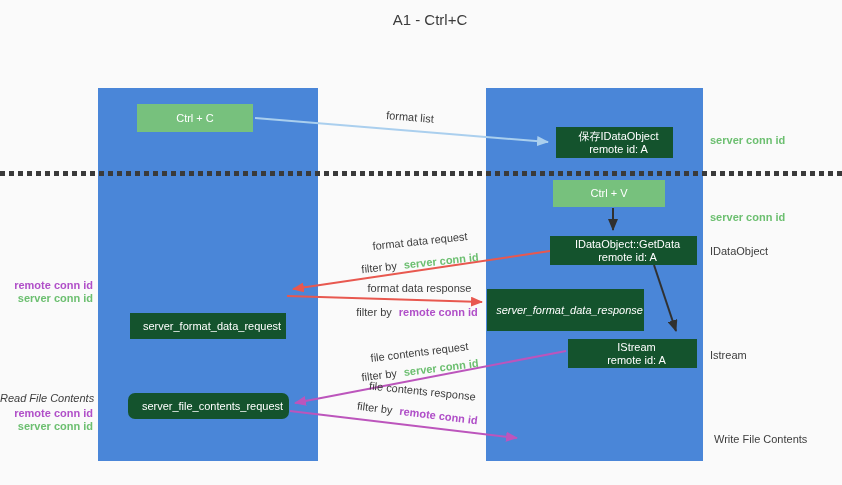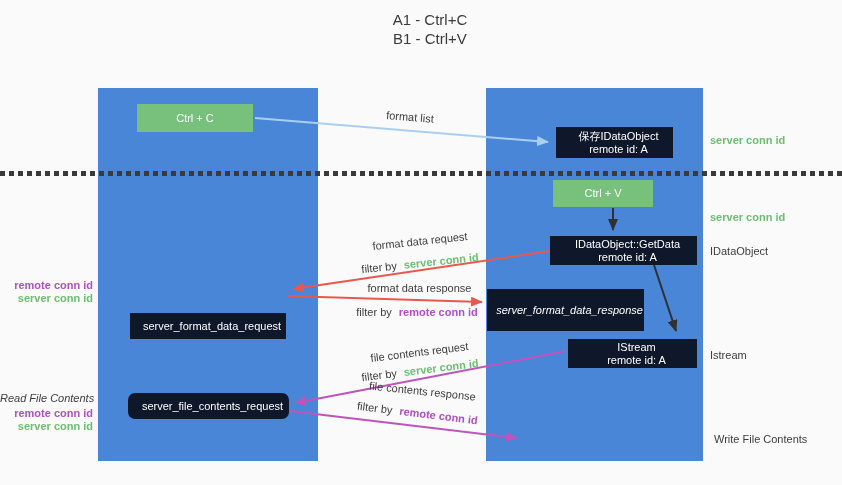--- a/index.html
+++ b/index.html
@@ -32,21 +32,21 @@
     position:absolute;left:0;top:171px;width:842px;height:5px;
     background:repeating-linear-gradient(to right,#3a3a3a 0 5px,transparent 5px 9px);
   }
   .node{
     position:absolute;
     display:flex;flex-direction:column;align-items:center;justify-content:center;
     color:#ffffff;font-size:11px;line-height:13px;text-align:center;
     box-sizing:border-box;
   }
   .node.green{background:#77c17d;}
-  .node.orange{background:#0f172a;padding-left:8px;}
+  .node.orange{background:#14532d;padding-left:8px;}
   .lbl{
     position:absolute;font-size:11px;color:#3d3d3d;white-space:nowrap;
   }
   .lbl.center{text-align:center;}
   .accent-green{color:#6cbf70;font-weight:bold;}
   .accent-purple{color:#b04fc8;font-weight:bold;}
   .lbl-part + .accent-green, .lbl-part + .accent-purple{margin-left:4px;}
   .side-right{position:absolute;left:710px;font-size:11px;white-space:nowrap;}
   .side-left{
     position:absolute;left:0;width:93px;text-align:right;
@@ -54,21 +54,20 @@
   }
   svg.arrows{position:absolute;left:0;top:0;width:842px;height:485px;pointer-events:none;}
 </style>
 </head>
 <body>
 
 <div class="canvas">
 
   <div class="title">
     <div>A1 - Ctrl+C</div>
-    <div>B1 - Ctrl+V</div>
   </div>
 
   <div class="col-header" style="left:148px;">
     <div>A1</div>
   </div>
   <div class="col-header" style="left:537px;">
     <div>B1</div>
     <div>connection</div>
   </div>
 
@@ -103,21 +102,21 @@
 
   <div class="node green" style="left:137px;top:104px;width:116px;height:28px;">
     <span>Ctrl + C</span>
   </div>
 
   <div class="node orange" style="left:556px;top:127px;width:117px;height:31px;">
     <span>保存IDataObject</span>
     <span>remote id: A</span>
   </div>
 
-  <div class="node green" style="left:553px;top:180px;width:100px;height:27px;align-items:center;">
+  <div class="node green" style="left:553px;top:180px;width:112px;height:27px;align-items:center;">
     <span>Ctrl + V</span>
   </div>
 
   <div class="node orange" style="left:550px;top:236px;width:147px;height:29px;text-align:right;">
     <span>IDataObject::GetData</span>
     <span>remote id: A</span>
   </div>
 
   <div class="node orange" style="left:130px;top:277px;width:156px;height:26px;margin-top:36px;">
     <span>server_format_data_request</span>

